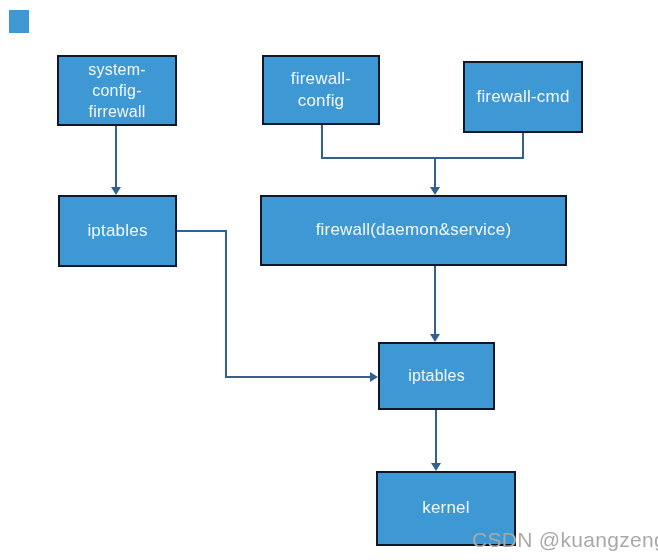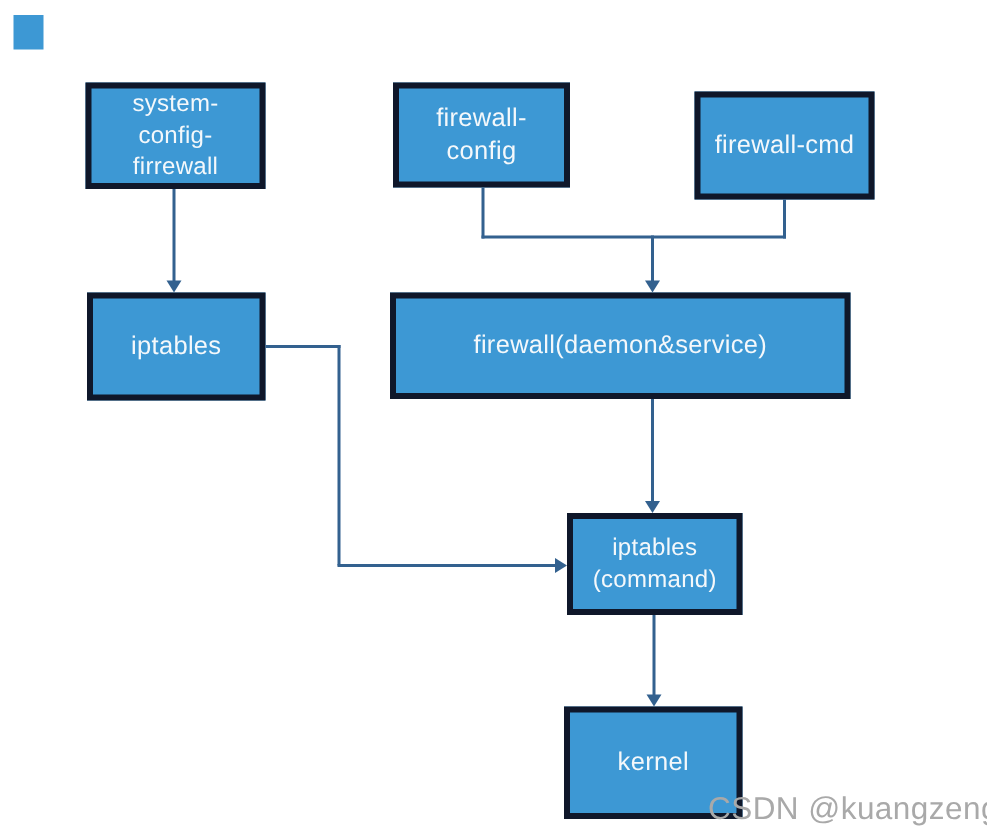--- a/index.html
+++ b/index.html
@@ -12,41 +12,41 @@
     position: relative;
     width: 658px;
     height: 560px;
     background: #ffffff;
     overflow: hidden;
   }
   .node {
     position: absolute;
     box-sizing: border-box;
     background: #3d98d4;
-    border: 4px solid #0f172a;
+    border: 2px solid #0f172a;
     color: #f4f8fb;
     display: flex;
     flex-direction: column;
     align-items: center;
     justify-content: center;
     text-align: center;
     font-size: 16px;
     line-height: 1.32;
     letter-spacing: 0.2px;
   }
   .node span { display: block; }
 
   
   #n0 { left: 57px;  top: 55px;  width: 120px; height: 71px; }
   #n1 { left: 262px; top: 55px;  width: 118px; height: 70px; font-size: 17px; }
   #n2 { left: 463px; top: 61px;  width: 120px; height: 72px; font-size: 17px; }
   #n3 { left: 58px;  top: 195px; width: 119px; height: 72px; font-size: 17px; }
   #n4 { left: 260px; top: 195px; width: 307px; height: 71px; font-size: 17px; }
   #n5 { left: 378px; top: 342px; width: 117px; height: 68px; }
-  #n6 { left: 376px; top: 471px; width: 119px; height: 75px; font-size: 17px; }
+  #n6 { left: 376px; top: 471px; width: 140px; height: 75px; font-size: 17px; }
 
   
   .vline, .hline {
     position: absolute;
     background: #33618f;
   }
   .vline { width: 2px; }
   .hline { height: 2px; }
   .arrow-down {
     position: absolute;
@@ -106,21 +106,20 @@
   <div class="node" id="n3">
     <span>iptables</span>
   </div>
 
   <div class="node" id="n4">
     <span>firewall(daemon&amp;service)</span>
   </div>
 
   <div class="node" id="n5">
     <span>iptables</span>
-    <span>(command)</span>
   </div>
 
   <div class="node" id="n6">
     <span>kernel</span>
   </div>
 
   <div class="vline" style="left:115px; top:126px; height:62px;"></div>
   <div class="arrow-down" style="left:111px; top:187px;"></div>
 
   <div class="vline" style="left:321px; top:125px; height:34px;"></div>

